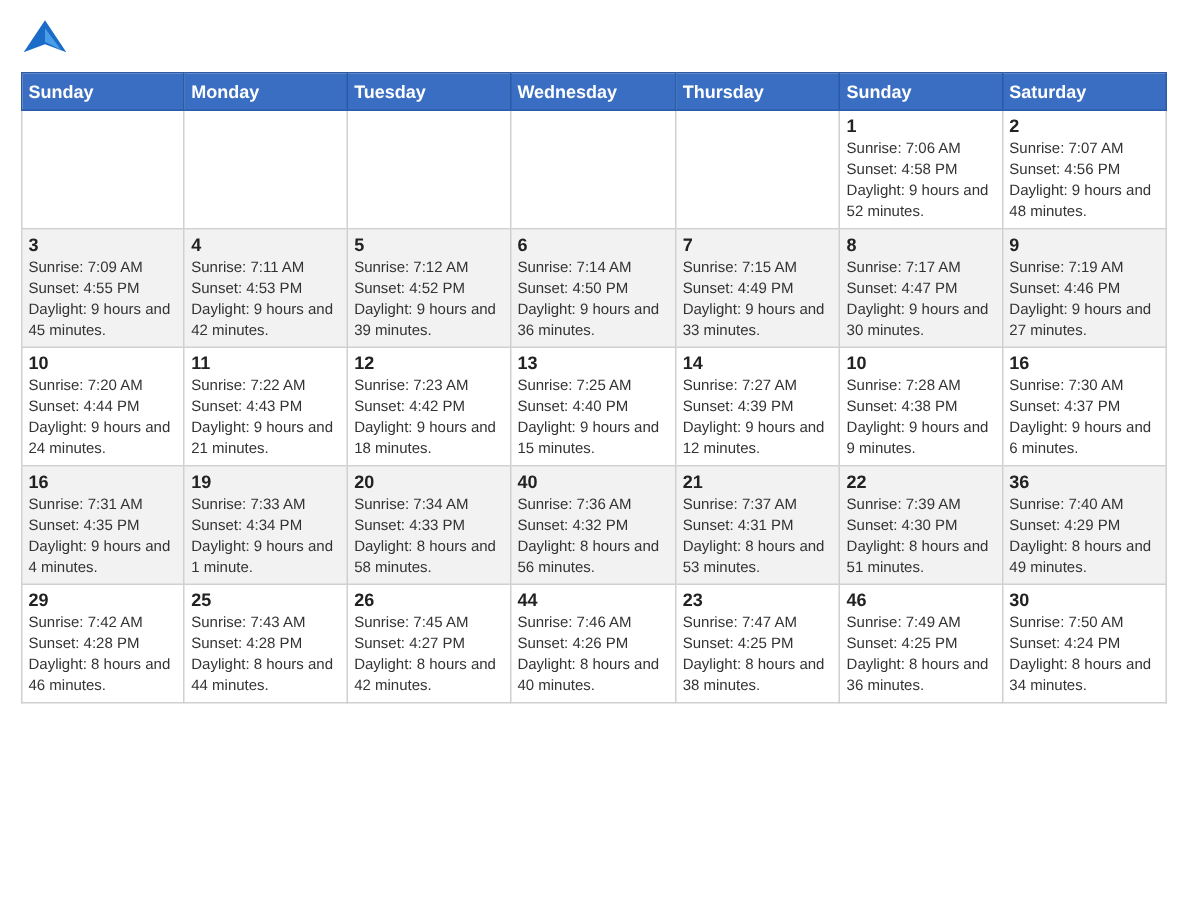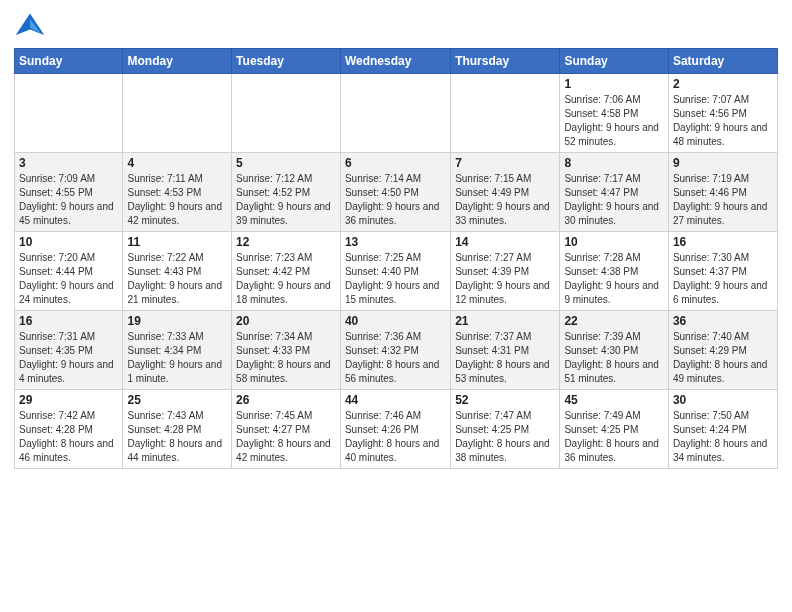--- a/index.html
+++ b/index.html
@@ -243,25 +243,25 @@
           </td>
           <td>
             <div class="day-num">26</div>
             <div class="day-info">Sunrise: 7:45 AM<br>Sunset: 4:27 PM<br>Daylight: 8 hours and 42 minutes.</div>
           </td>
           <td>
             <div class="day-num">44</div>
             <div class="day-info">Sunrise: 7:46 AM<br>Sunset: 4:26 PM<br>Daylight: 8 hours and 40 minutes.</div>
           </td>
           <td>
-            <div class="day-num">52</div>
+            <div class="day-num">23</div>
             <div class="day-info">Sunrise: 7:47 AM<br>Sunset: 4:25 PM<br>Daylight: 8 hours and 38 minutes.</div>
           </td>
           <td>
-            <div class="day-num">45</div>
+            <div class="day-num">46</div>
             <div class="day-info">Sunrise: 7:49 AM<br>Sunset: 4:25 PM<br>Daylight: 8 hours and 36 minutes.</div>
           </td>
           <td>
             <div class="day-num">30</div>
             <div class="day-info">Sunrise: 7:50 AM<br>Sunset: 4:24 PM<br>Daylight: 8 hours and 34 minutes.</div>
           </td>
         </tr>
       </tbody>
   </table>
 </div>

